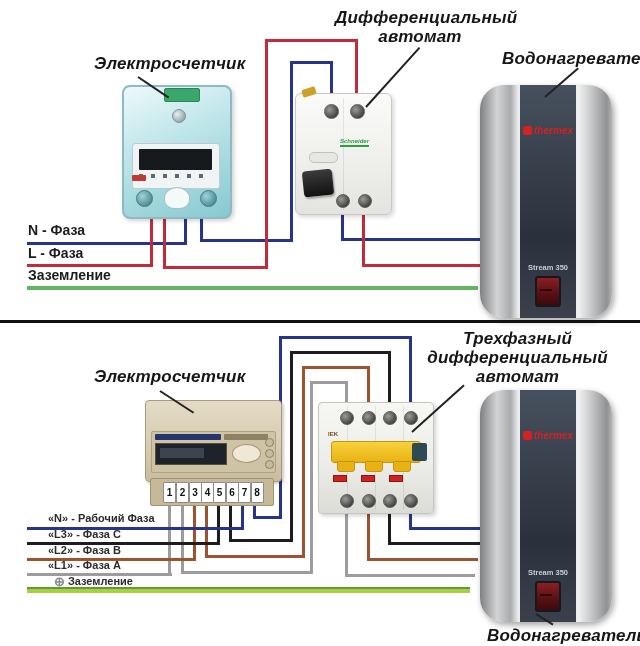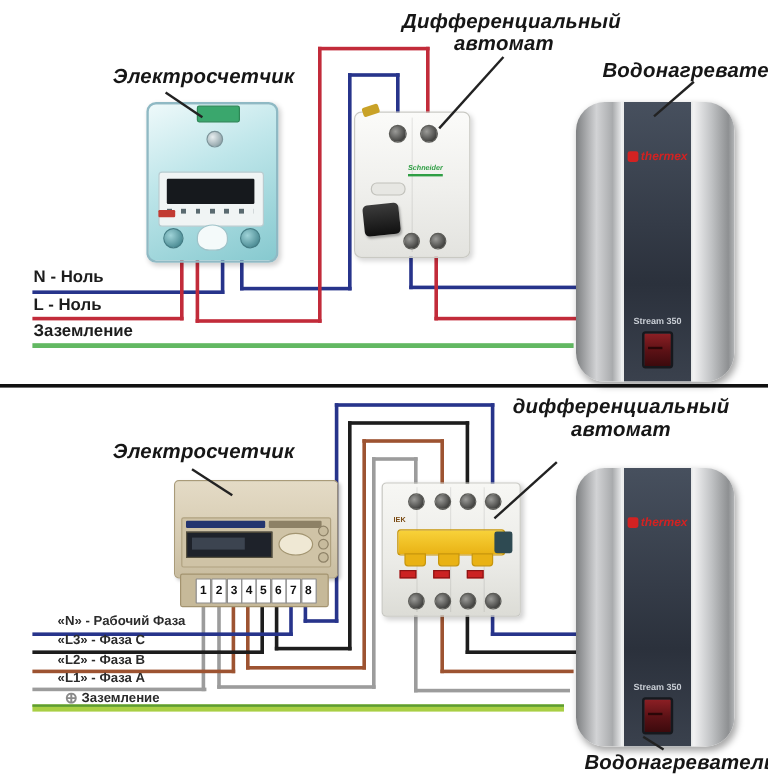--- a/index.html
+++ b/index.html
@@ -162,22 +162,22 @@
 
 <div class="lbl" style="left:94px;top:54px">Электросчетчик</div>
 <div class="pointer" style="left:138px;top:76px;width:37px;transform:rotate(34deg)"></div>
 <div class="lbl lbl-c" style="left:335px;top:8px;width:170px">
   <div>Дифференциальный</div>
   <div>автомат</div>
 </div>
 <div class="pointer" style="left:366px;top:106px;width:80px;transform:rotate(-48deg)"></div>
 <div class="lbl" style="left:502px;top:49px">Водонагреватель</div>
 <div class="pointer" style="left:545px;top:96px;width:44px;transform:rotate(-41deg)"></div>
-<div class="wlbl" style="left:28px;top:222px">N - Ноль</div>
-<div class="wlbl" style="left:28px;top:245px">L - Ноль</div>
+<div class="wlbl" style="left:28px;top:222px">N - Фаза</div>
+<div class="wlbl" style="left:28px;top:245px">L - Фаза</div>
 <div class="wlbl" style="left:28px;top:267px">Заземление</div>
 
 <div class="divider"></div>
 
 <div class="wire wv c-gray" style="left:168px;top:503px;height:73px"></div>
 <div class="wire wv c-gray" style="left:181px;top:503px;height:71px"></div>
 <div class="wire wv c-brown" style="left:193px;top:503px;height:58px"></div>
 <div class="wire wv c-brown" style="left:205px;top:503px;height:55px"></div>
 <div class="wire wv c-black" style="left:217px;top:503px;height:42px"></div>
 <div class="wire wv c-black" style="left:229px;top:503px;height:39px"></div>
@@ -274,20 +274,21 @@
     <div class="switch">
         <div class="switch-line"></div>
       </div>
   </div>
   <div class="h-right"></div>
 </div>
 
 <div class="lbl" style="left:94px;top:367px">Электросчетчик</div>
 <div class="pointer" style="left:160px;top:390px;width:40px;transform:rotate(33deg)"></div>
 <div class="lbl lbl-c" style="left:420px;top:329px;width:195px">
+  <div>Трехфазный</div>
   <div>дифференциальный</div>
   <div>автомат</div>
 </div>
 <div class="pointer" style="left:412px;top:431px;width:70px;transform:rotate(-42deg)"></div>
 <div class="lbl" style="left:487px;top:626px">Водонагреватель</div>
 <div class="pointer" style="left:536px;top:613px;width:20px;transform:rotate(32deg)"></div>
 
 <div class="slbl" style="left:48px;top:512px">«N» - Рабочий Фаза</div>
 <div class="slbl" style="left:48px;top:528px">«L3» - Фаза C</div>
 <div class="slbl" style="left:48px;top:544px">«L2» - Фаза B</div>

